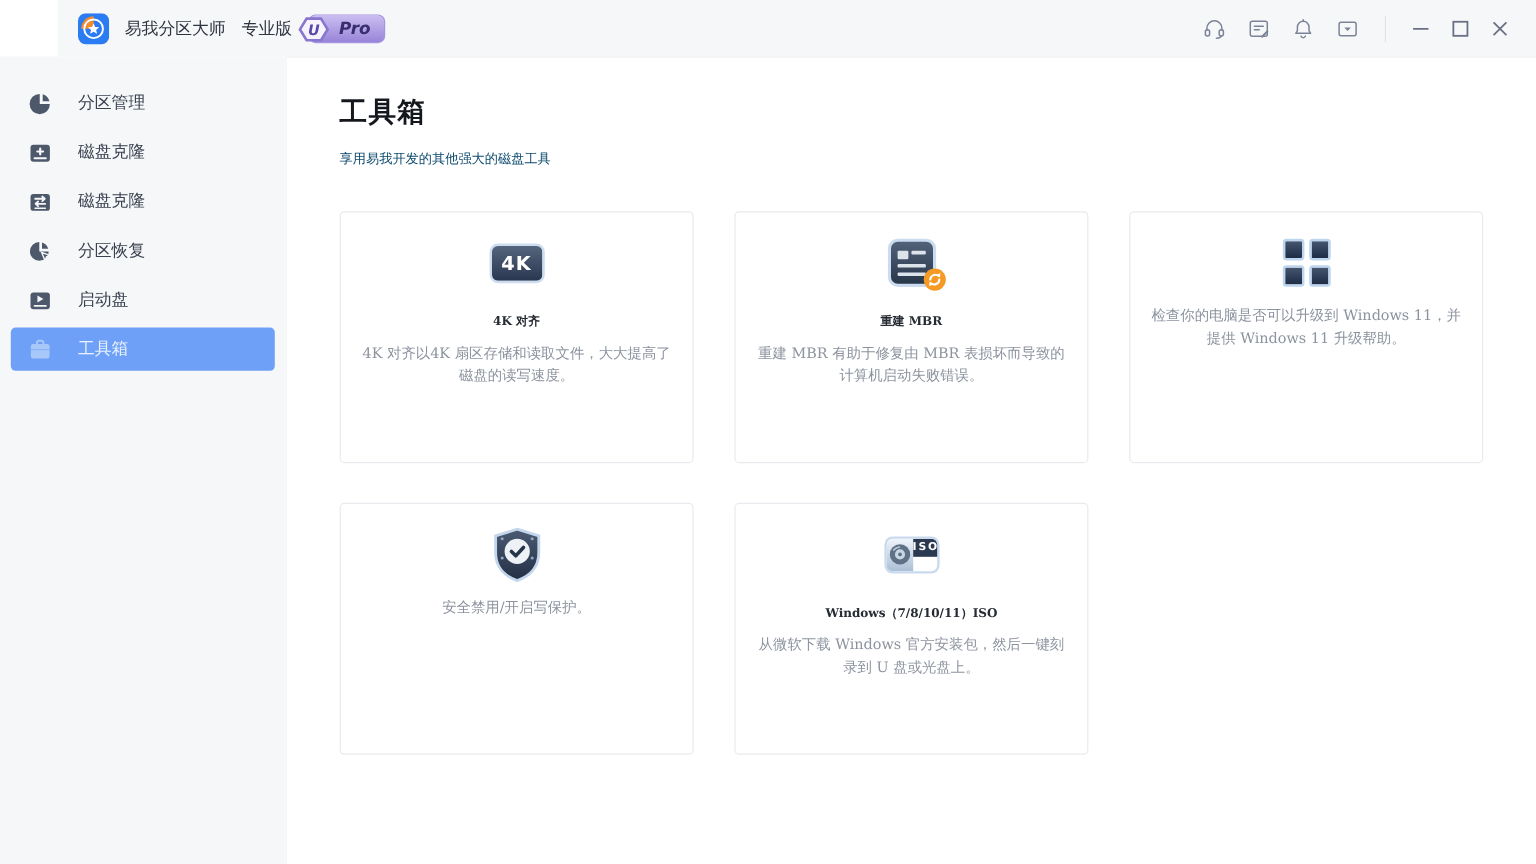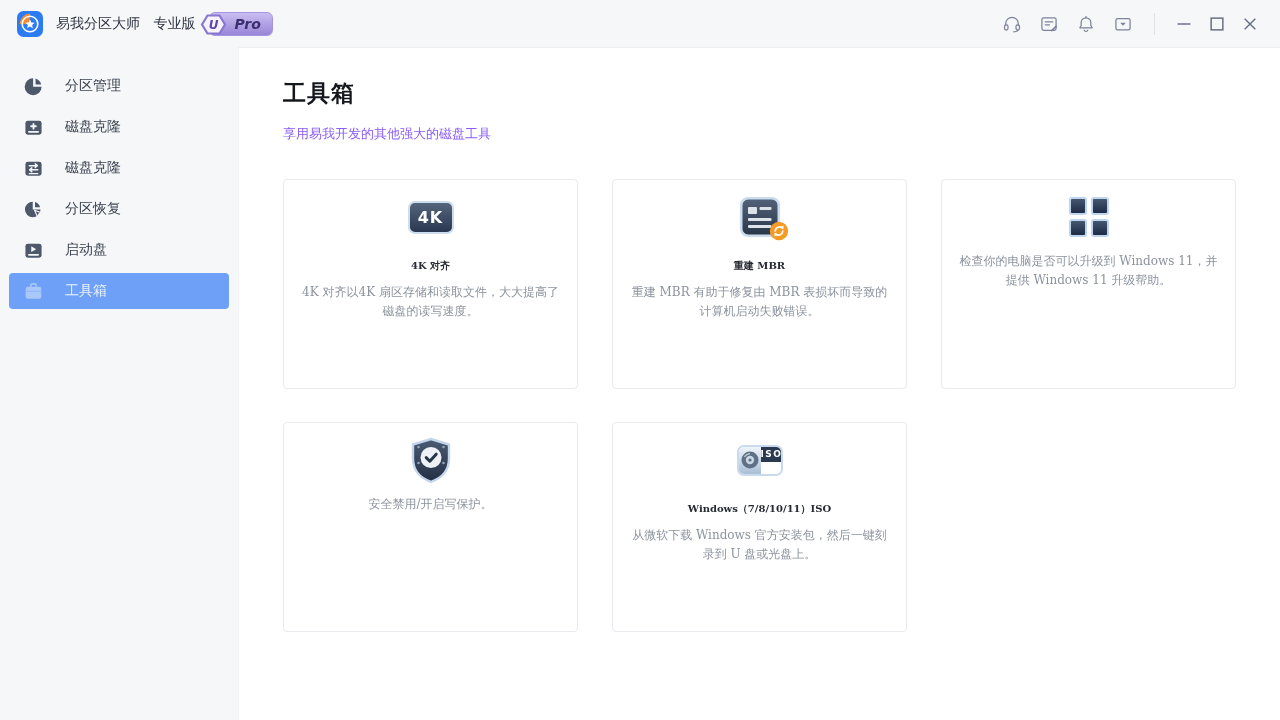--- a/index.html
+++ b/index.html
@@ -4,21 +4,21 @@
 <style>
   html,body{margin:0;padding:0;background:#ffffff;}
   body{width:1280px;height:720px;overflow:hidden;
        font-family:"DejaVu Serif","Liberation Serif",serif;
        -webkit-font-smoothing:antialiased;}
   .app{width:1280px;height:720px;display:grid;
        grid-template-rows:47px 1fr;grid-template-columns:238px 1fr;}
 
   
   .titlebar{grid-area:1/1/2/3;background:#f6f7f9;display:flex;align-items:center;
-            padding:0 22px 0 17px;box-sizing:border-box;}
+            padding:0 22px 0 17px;box-sizing:border-box;margin-left:48px;}
   .tb-left{display:flex;align-items:center;}
   .app-logo{width:26px;height:26px;margin-right:13px;display:flex;}
   .app-title{font-size:14px;color:#2e3440;white-space:nowrap;}
   .app-title .edition{margin-left:9px;}
   .pro-badge{position:relative;display:inline-flex;align-items:center;height:24px;
              margin-left:14px;padding:0 11px 0 24px;border-radius:6px;cursor:pointer;
              background:linear-gradient(180deg,#cabdf1 0%,#9885d8 100%);
              border:1px solid #a795e2;box-sizing:border-box;}
   .pro-hex{position:absolute;left:-10px;top:-2px;}
   .pro-label{font-family:"DejaVu Sans","Liberation Sans",sans-serif;
@@ -36,24 +36,24 @@
   .side-item{height:36px;margin:4px 9px 5px 9px;padding-left:15px;border-radius:4px;
              display:flex;align-items:center;gap:22px;font-size:14px;color:#3a4250;
              cursor:pointer;box-sizing:border-box;}
   .side-item.selected{background:#6fa0f7;color:#e9f1fe;}
   .side-icon{width:19px;height:19px;display:flex;}
 
   
   .content{grid-area:2/2/3/3;background:#ffffff;border-top:1px solid #efeff3;
            border-left:1px solid #f3f4f6;padding-left:44px;box-sizing:border-box;overflow:hidden;}
   .page-title{margin:30px 0 0 0;font-size:23px;font-weight:bold;color:#14171c;letter-spacing:1px;}
-  .page-subtitle{margin:16px 0 0 0;font-size:13px;color:#8b5cf6;}
+  .page-subtitle{margin:16px 0 0 0;font-size:11px;color:#0c4a6e;}
   .cards{margin-top:36px;display:grid;grid-template-columns:repeat(3,295px);gap:33px 34px;}
   .card{height:210px;background:#fff;border:1px solid #e8eaee;border-radius:4px;
-        box-sizing:border-box;text-align:center;padding-top:12px;cursor:pointer;}
+        box-sizing:border-box;text-align:center;padding-top:17px;cursor:pointer;}
   .card-iconwrap{height:50px;display:flex;align-items:center;justify-content:center;}
   .card-title{margin-top:17px;font-size:10px;font-weight:bold;color:#262b33;}
   .card-desc{margin:10px auto 0 auto;max-width:258px;font-size:12px;color:#8c939e;line-height:1.55;}
 
   
   .icon-4k{min-width:46px;height:33px;padding:0 7px;border-radius:7px;box-sizing:border-box;
            background:linear-gradient(180deg,#55657c,#293750);border:2px solid #cdddf0;
            color:#fff;font-weight:bold;font-size:16px;letter-spacing:1px;
            display:flex;align-items:center;justify-content:center;
            font-family:"DejaVu Sans","Liberation Sans",sans-serif;}

